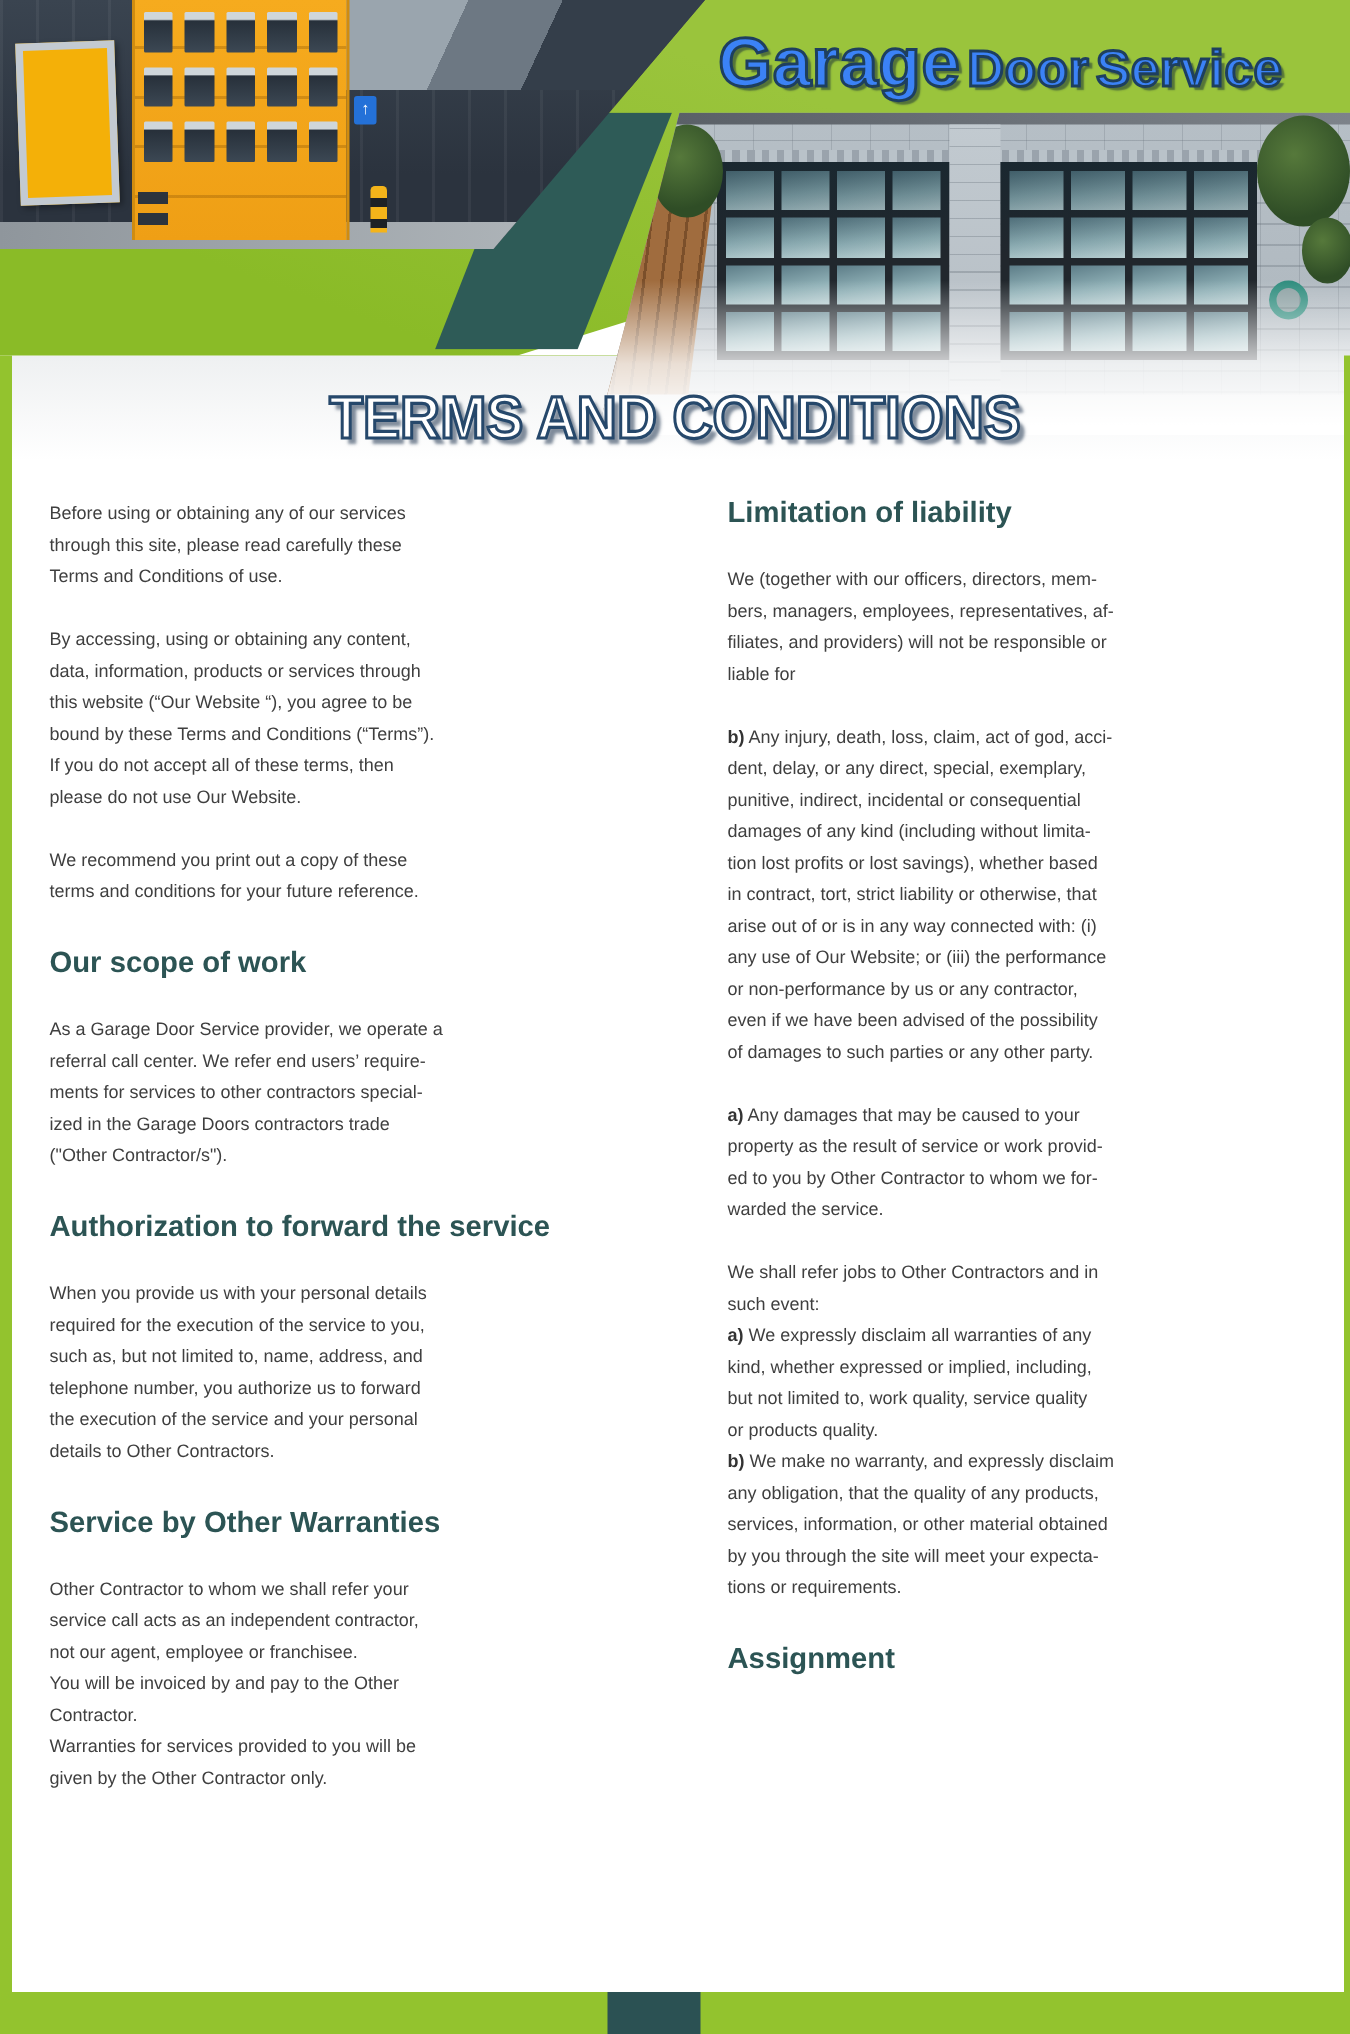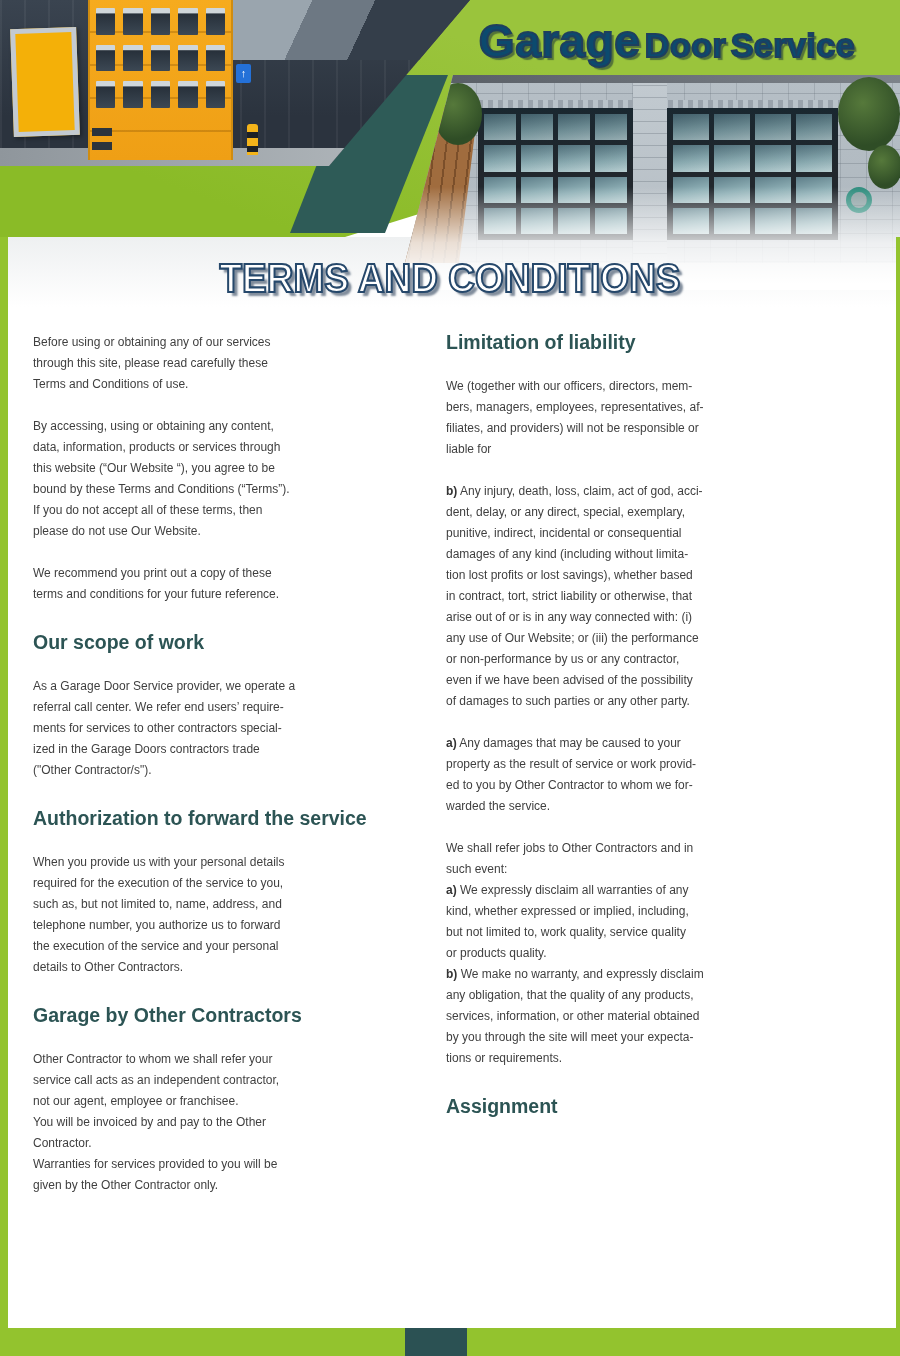--- a/index.html
+++ b/index.html
@@ -73,36 +73,36 @@
         background:radial-gradient(circle at 40% 35%,#56793b,#2f4d26 70%)}
   .pr-reel{position:absolute;left:448px;top:112px;width:26px;height:26px;border-radius:50%;
         border:5px solid #2f8d7e;background:rgba(40,90,80,.25)}
   .pr-drive{position:absolute;left:0;top:188px;width:100%;height:27px;background:#cdd2d5}
   .pr-fade{position:absolute;inset:0;
         background:linear-gradient(180deg,transparent 52%,rgba(255,255,255,.78) 78%,#fff 97%)}
 
   
   .header-title{position:absolute;right:28px;top:14px;width:410px;text-align:center;
         white-space:nowrap;z-index:6}
-  .header-title span{font-weight:bold;color:#0c4a6e;letter-spacing:.5px;word-spacing:4px;
+  .header-title span{font-weight:bold;color:#3b82f6;letter-spacing:.5px;word-spacing:4px;
         -webkit-text-stroke:2px var(--title-outline);
         text-shadow:3px 3px 1px rgba(16,36,55,.5)}
   .tw-main{font-size:46px}
   .tw-rest{font-size:34px}
 
   
   .top-wash{position:absolute;left:0;top:237px;width:100%;height:70px;z-index:0;
         background:linear-gradient(#eef0f1,#fff)}
   .terms-title{position:absolute;left:0;top:258px;width:100%;text-align:center;z-index:2;
         font-size:37px;font-weight:bold;color:#fff;letter-spacing:0;transform:scaleY(1.08);
         -webkit-text-stroke:2px var(--terms-outline);
         text-shadow:4px 4px 2px rgba(26,47,75,.55)}
   .col{position:absolute;width:394px;z-index:2}
   .col-left{left:33px;top:332px}
-  .col-right{left:446px;top:331px}
+  .col-right{left:485px;top:331px}
   .body-para{font-size:12px;line-height:21px;color:var(--body-text);
         margin:0 0 21px;white-space:pre-line}
   .body-para .b{font-weight:bold;color:#333}
   .sec-heading{font-size:19.5px;line-height:22px;font-weight:bold;color:var(--heading-teal);
         margin:26px 0 23px}
   .col .sec-heading:first-child{margin-top:0}
 
   .side-strip{position:absolute;top:237px;bottom:28px;background:var(--accent-green);z-index:5}
   .strip-left{left:0;width:8px}
   .strip-right{right:0;width:4px}
@@ -231,21 +231,21 @@
 ments for services to other contractors special-
 ized in the Garage Doors contractors trade
 ("Other Contractor/s").</span></p>
       <h3 class="sec-heading"><span class="b">Authorization to forward the service</span></h3>
       <p class="body-para"><span>When you provide us with your personal details
 required for the execution of the service to you,
 such as, but not limited to, name, address, and
 telephone number, you authorize us to forward
 the execution of the service and your personal
 details to Other Contractors.</span></p>
-      <h3 class="sec-heading"><span class="b">Garage by Other Contractors</span></h3>
+      <h3 class="sec-heading"><span class="b">Service by Other Warranties</span></h3>
       <p class="body-para"><span>Other Contractor to whom we shall refer your
 service call acts as an independent contractor,
 not our agent, employee or franchisee.
 You will be invoiced by and pay to the Other
 Contractor.
 Warranties for services provided to you will be
 given by the Other Contractor only.</span></p>
     </div>
   <div class="col col-right" id="col-right">
       <h3 class="sec-heading"><span class="b">Limitation of liability</span></h3>

